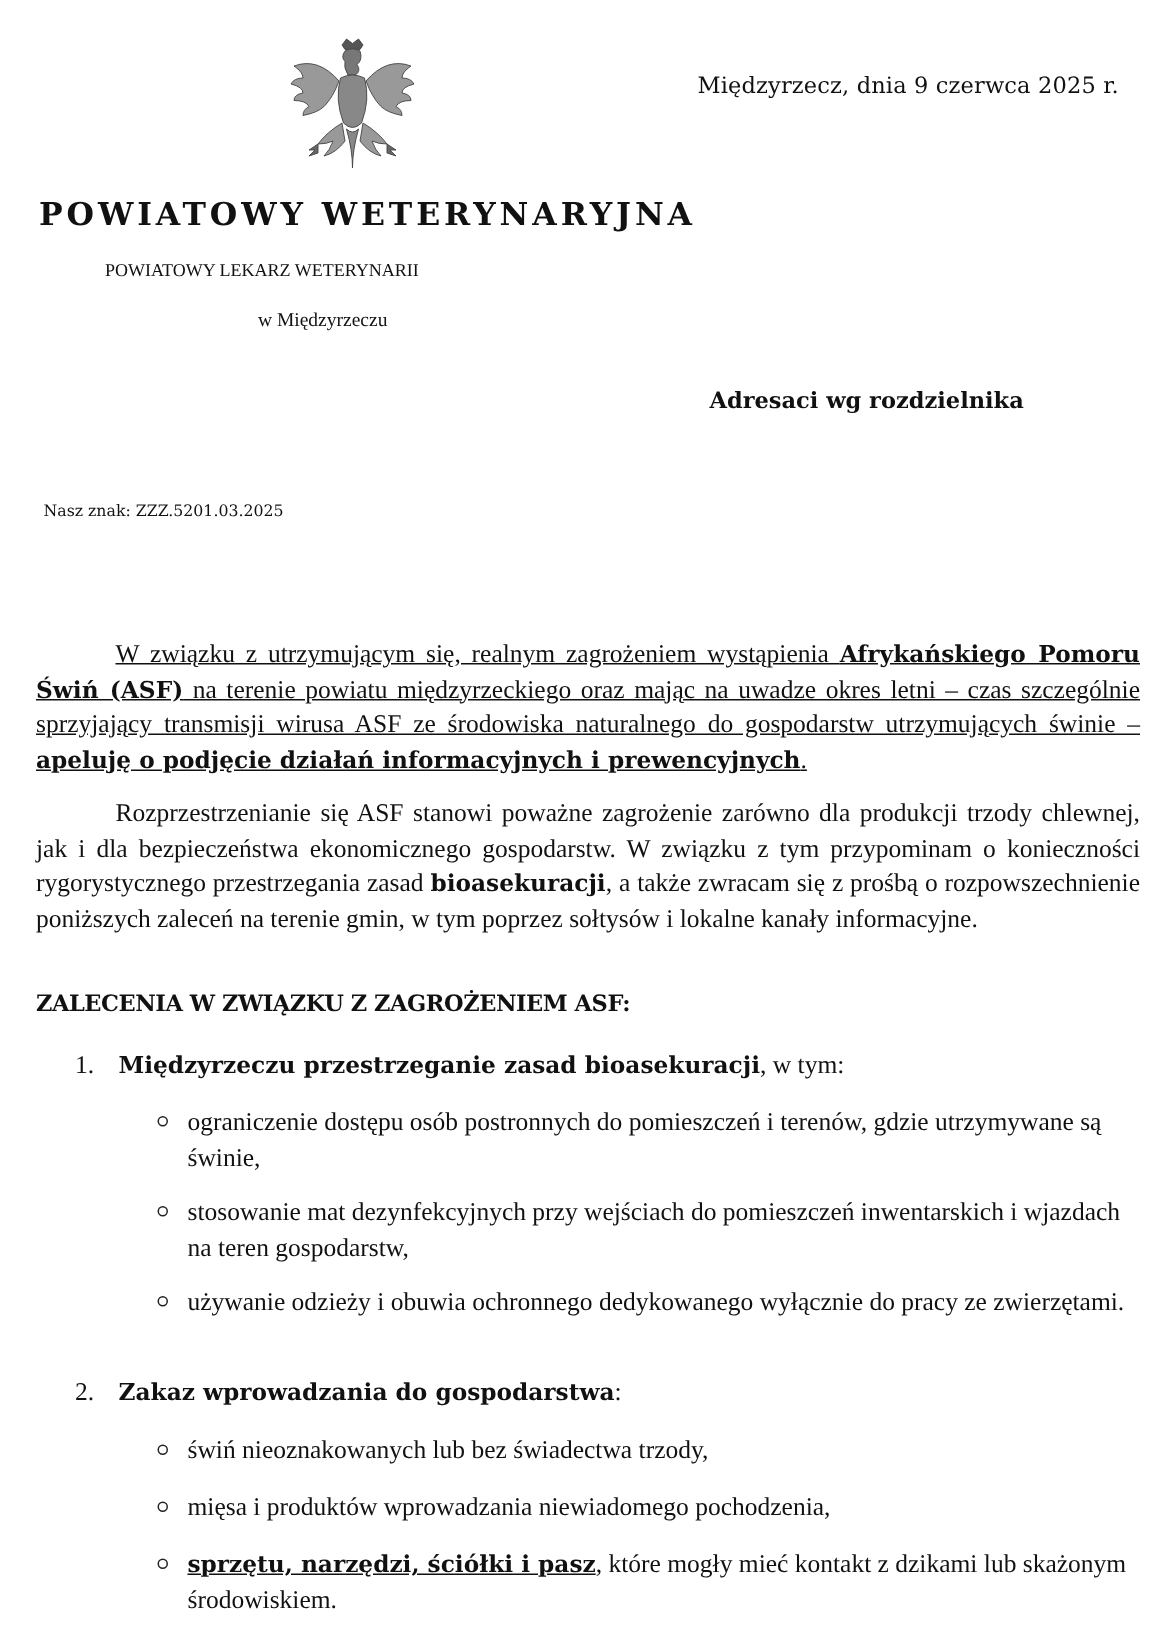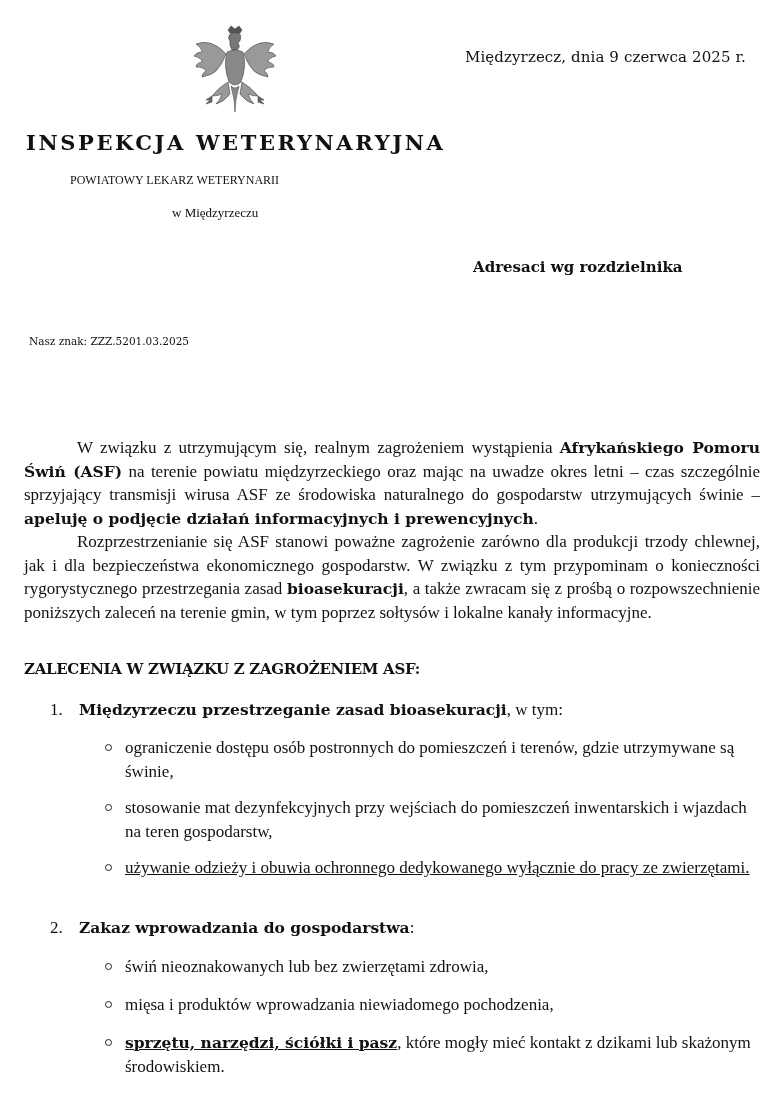--- a/index.html
+++ b/index.html
@@ -16,21 +16,21 @@
   .city { left: 172px; top: 205px; font-family: "Liberation Serif", serif; font-size: 13px; white-space: nowrap; }
   .addr { left: 473px; top: 258px; font-size: 15px; font-weight: bold; white-space: nowrap; }
   .ref { left: 29px; top: 335px; font-size: 10.5px; white-space: nowrap; }
 
   .body-text {
     left: 24px; width: 736px;
     font-family: "Liberation Serif", serif;
     font-size: 17px; line-height: 23.5px;
     text-align: justify;
   }
-  .p1 { top: 436px; }
+  .p1 { top: 424px; text-decoration: underline; }
   .p2 { top: 530px; }
   .indent { display: inline-block; width: 53px; }
   .b { font-weight: bold; font-family: "DejaVu Serif", serif; font-size: 15.5px; }
   .u { text-decoration: underline; }
 
   .heading { left: 24px; top: 660px; font-family: "DejaVu Serif", serif; font-weight: bold; font-size: 15px; white-space: nowrap; letter-spacing: -0.3px; }
 
   .num-item { left: 50px; font-family: "Liberation Serif", serif; font-size: 17px; white-space: nowrap; }
   .num-item .n { display: inline-block; width: 29px; }
   .n1 { top: 700px; }
@@ -41,21 +41,21 @@
     font-family: "Liberation Serif", serif;
     font-size: 17px; line-height: 23.5px;
   }
   .bullet .dot {
     position: absolute; left: 0; top: 8px;
     width: 5px; height: 5px; border: 1px solid #222; border-radius: 50%;
   }
   .bullet .txt { margin-left: 20px; display: block; }
   .bl1 { top: 736px; }
   .bl2 { top: 796px; }
-  .bl3 { top: 856px; text-decoration: underline; }
+  .bl3 { top: 856px; }
   .bl4 { top: 955px; }
   .bl5 { top: 993px; }
   .bl6 { top: 1031px; }
 </style>
 </head>
 <body>
 
 <div class="abs emblem">
   <svg width="90" height="100" viewBox="0 0 90 100">
     <g fill="#777" stroke="#444" stroke-width="0.6">
@@ -66,21 +66,21 @@
       <path d="M54 30 q14 -16 30 -10 q-6 4 -6 8 q6 0 8 4 q-8 2 -8 6 q6 1 6 5 q-8 0 -10 4 q4 2 4 6 q-10 -2 -14 -6 q-6 -6 -10 -17z" fill="#999"></path>
       <path d="M38 58 q-10 6 -16 14 q6 0 10 -2 q-2 6 -6 10 q8 -2 14 -10z" fill="#999"></path>
       <path d="M52 58 q10 6 16 14 q-6 0 -10 -2 q2 6 6 10 q-8 -2 -14 -10z" fill="#999"></path>
       <path d="M41 62 q4 14 4 26 q0 -12 4 -26 q-4 4 -8 0z" fill="#888"></path>
       <path d="M22 72 l-6 4 l4 0 l-4 4 l6 -2z M68 72 l6 4 l-4 0 l4 4 l-6 -2z" fill="#666"></path>
     </g>
   </svg>
 </div>
 
 <div class="abs date">Międzyrzecz, dnia 9 czerwca 2025 r.</div>
-<div class="abs title">INSPEKCJA WETERYNARYJNA</div>
+<div class="abs title">POWIATOWY WETERYNARYJNA</div>
 <div class="abs subtitle">POWIATOWY LEKARZ WETERYNARII</div>
 <div class="abs city">w Międzyrzeczu</div>
 <div class="abs addr">Adresaci wg rozdzielnika</div>
 <div class="abs ref">Nasz znak: ZZZ.5201.03.2025</div>
 
 <div class="abs body-text p1">
   <span class="indent"></span><span>W związku z utrzymującym się, realnym zagrożeniem wystąpienia </span><span class="b">Afrykańskiego Pomoru Świń (ASF)</span><span> na terenie powiatu międzyrzeckiego oraz mając na uwadze okres letni – czas szczególnie sprzyjający transmisji wirusa ASF ze środowiska naturalnego do gospodarstw utrzymujących świnie – </span><span class="b">apeluję o podjęcie działań informacyjnych i prewencyjnych</span><span>.</span>
 </div>
 
 <div class="abs body-text p2">
@@ -103,21 +103,21 @@
 <div class="abs bullet bl3">
   <span class="dot"></span>
   <span class="txt">używanie odzieży i obuwia ochronnego dedykowanego wyłącznie do pracy ze zwierzętami.</span>
 </div>
 
 <div class="abs num-item n2">
   <span class="n">2.</span><span class="b">Zakaz wprowadzania do gospodarstwa</span><span>:</span>
 </div>
 <div class="abs bullet bl4">
   <span class="dot"></span>
-  <span class="txt">świń nieoznakowanych lub bez zwierzętami zdrowia,</span>
+  <span class="txt">świń nieoznakowanych lub bez świadectwa trzody,</span>
 </div>
 <div class="abs bullet bl5">
   <span class="dot"></span>
   <span class="txt">mięsa i produktów wprowadzania niewiadomego pochodzenia,</span>
 </div>
 <div class="abs bullet bl6">
   <span class="dot"></span>
   <span class="txt"><span class="b u">sprzętu, narzędzi, ściółki i pasz</span><span>, które mogły mieć kontakt z dzikami lub skażonym środowiskiem.</span></span>
 </div>
 

